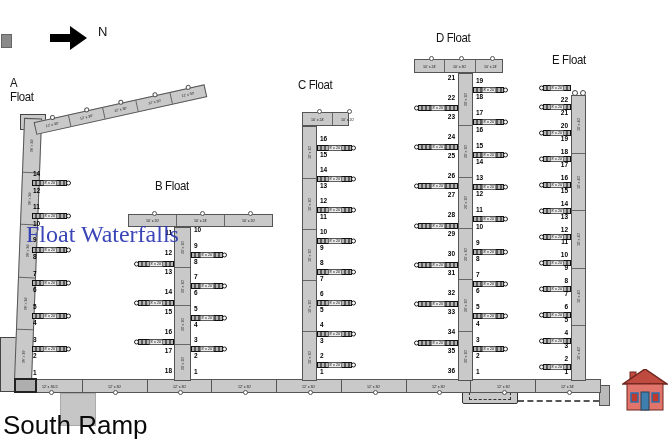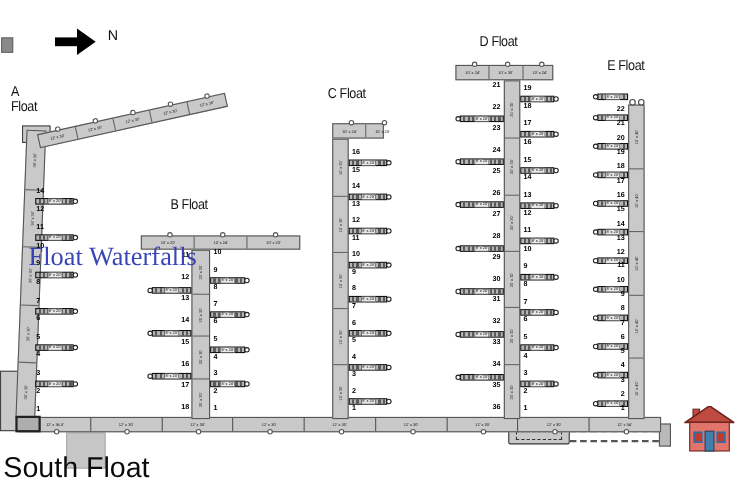--- a/index.html
+++ b/index.html
@@ -125,21 +125,21 @@
 
   <svg id="house" width="46" height="42" viewBox="0 0 46 42">
     <rect x="8" y="3" width="6" height="9" style="fill:var(--hroof)" stroke="#6e251e"></rect>
     <polygon points="23,0 45,15 1,15" style="fill:var(--hroof)" stroke="#6e251e" stroke-width="1.5"></polygon>
     <rect x="5" y="15" width="36" height="26" style="fill:var(--hbody)" stroke="#6e251e"></rect>
     <rect x="19" y="23" width="8" height="18" style="fill:var(--hdoor)" stroke="#24465e"></rect>
     <rect x="9" y="24" width="7" height="9" style="fill:var(--hwin)" stroke="#2a6fae" stroke-width="1.5"></rect>
     <rect x="30" y="24" width="7" height="9" style="fill:var(--hwin)" stroke="#2a6fae" stroke-width="1.5"></rect>
   </svg>
 
-  <div id="south-ramp">South Float</div>
+  <div id="south-ramp">South Ramp</div>
 <div class="float-name" style="position: absolute; left: 10px; top: 76px;">A
 Float</div>
     <div class="solid" style="position: absolute; left: 20px; top: 114px; width: 26px; height: 16px; z-index: 1;"></div>
     <div class="dock" style="position: absolute; left: 14px; top: 118px; width: 18px; height: 263px; transform: rotate(2.2deg); transform-origin: 50% 100%;">
       <div class="dseg first" style="top: 0px; height: 52.6px;">
         <div class="vlab">36' x 30'</div>
       </div>
       <div class="dseg" style="top: 52.6px; height: 52.6px;">
         <div class="vlab">36' x 30'</div>
       </div>

